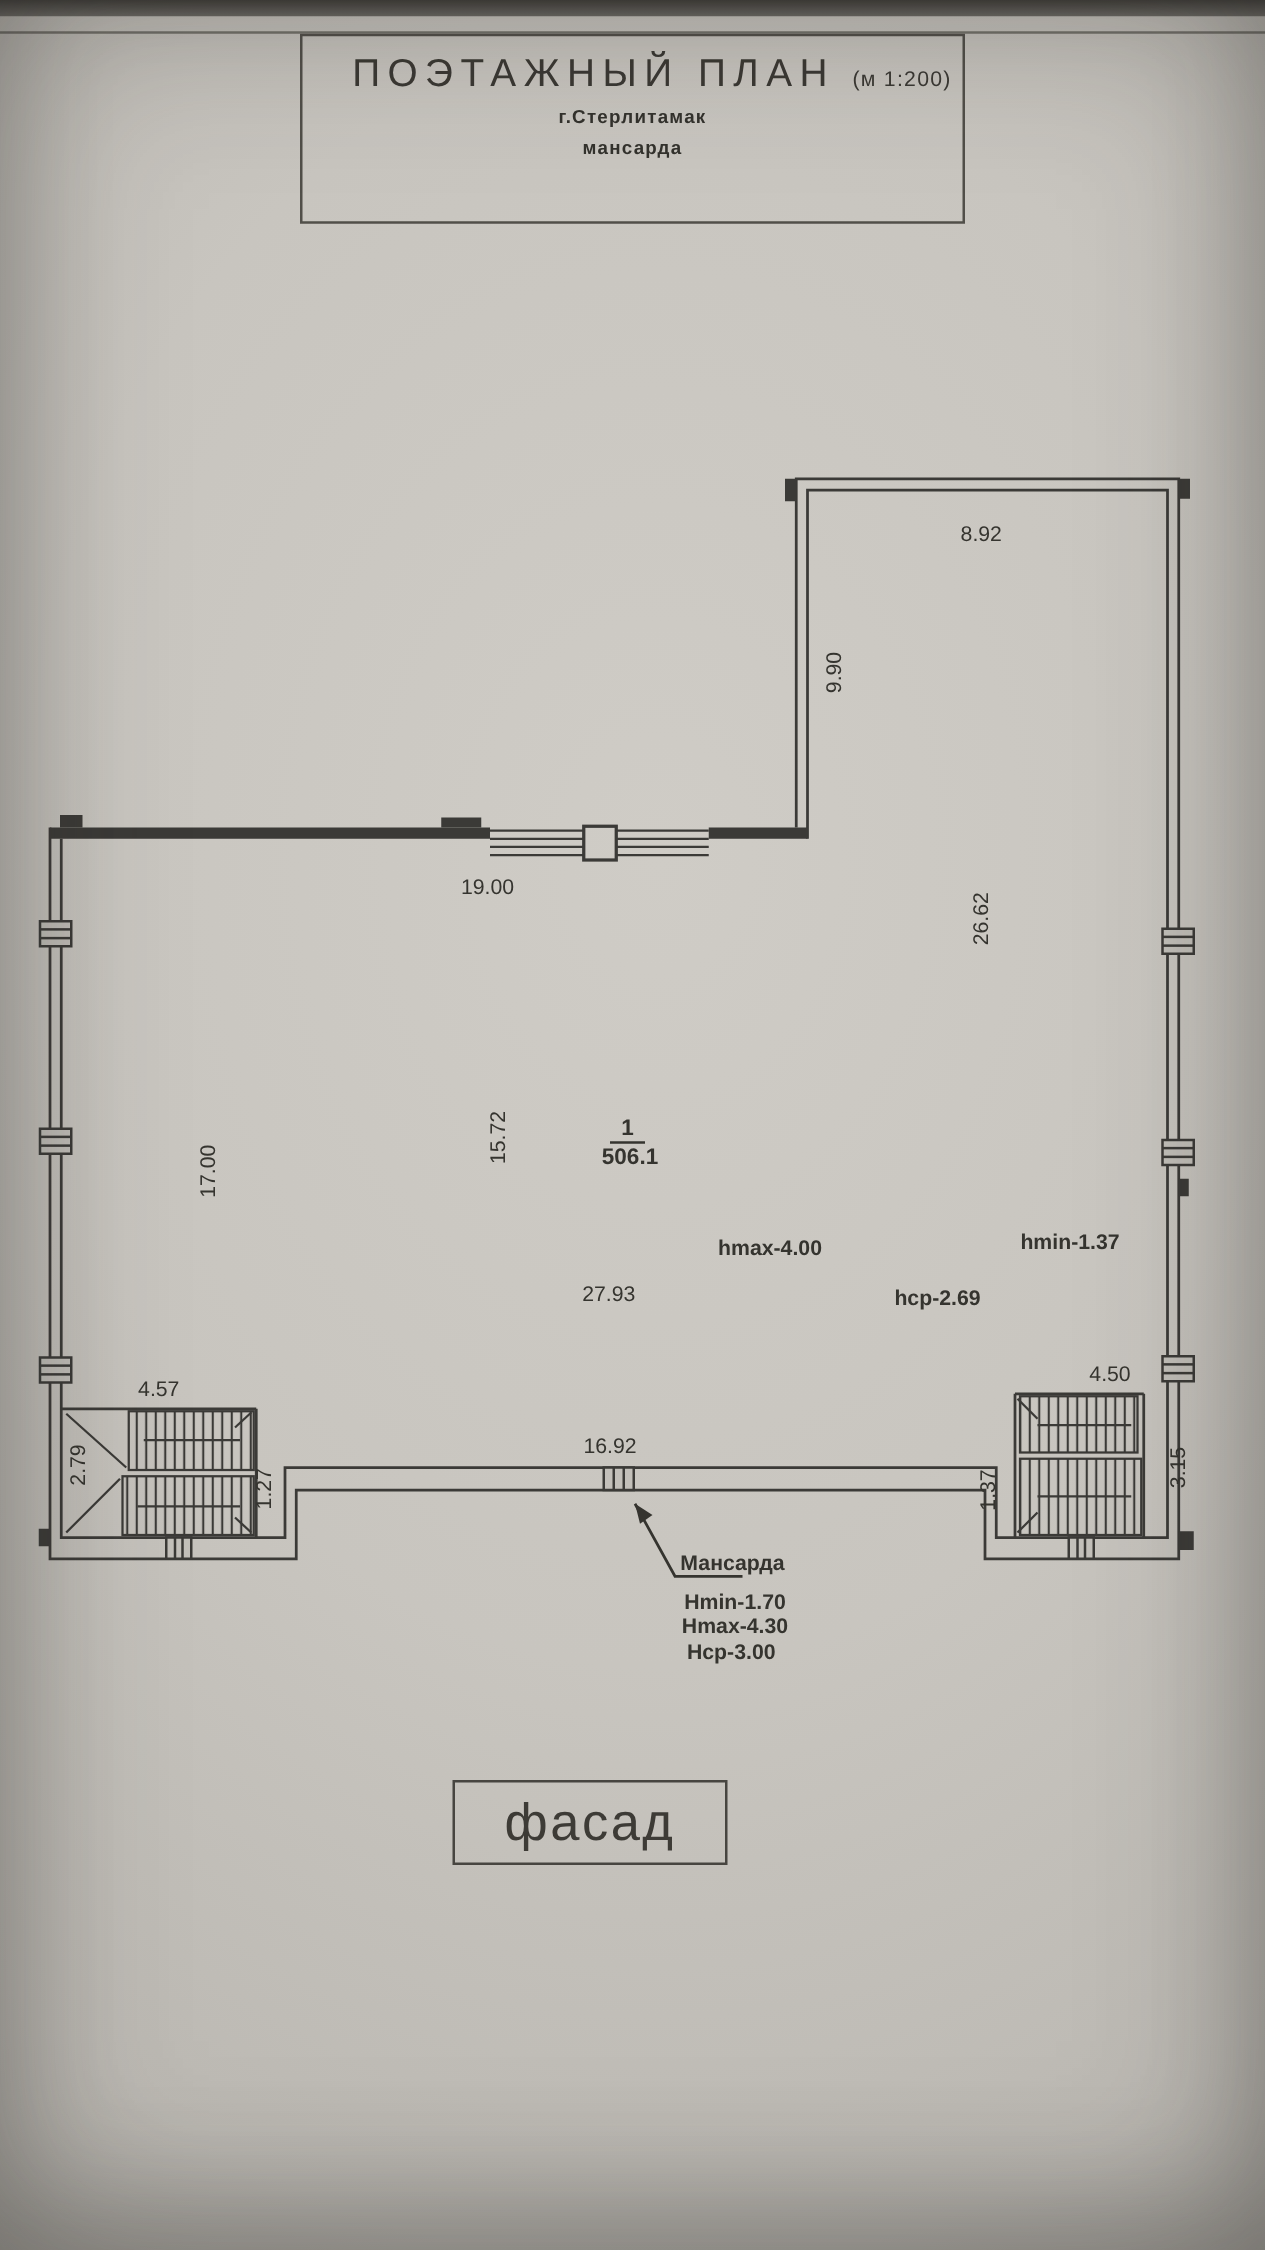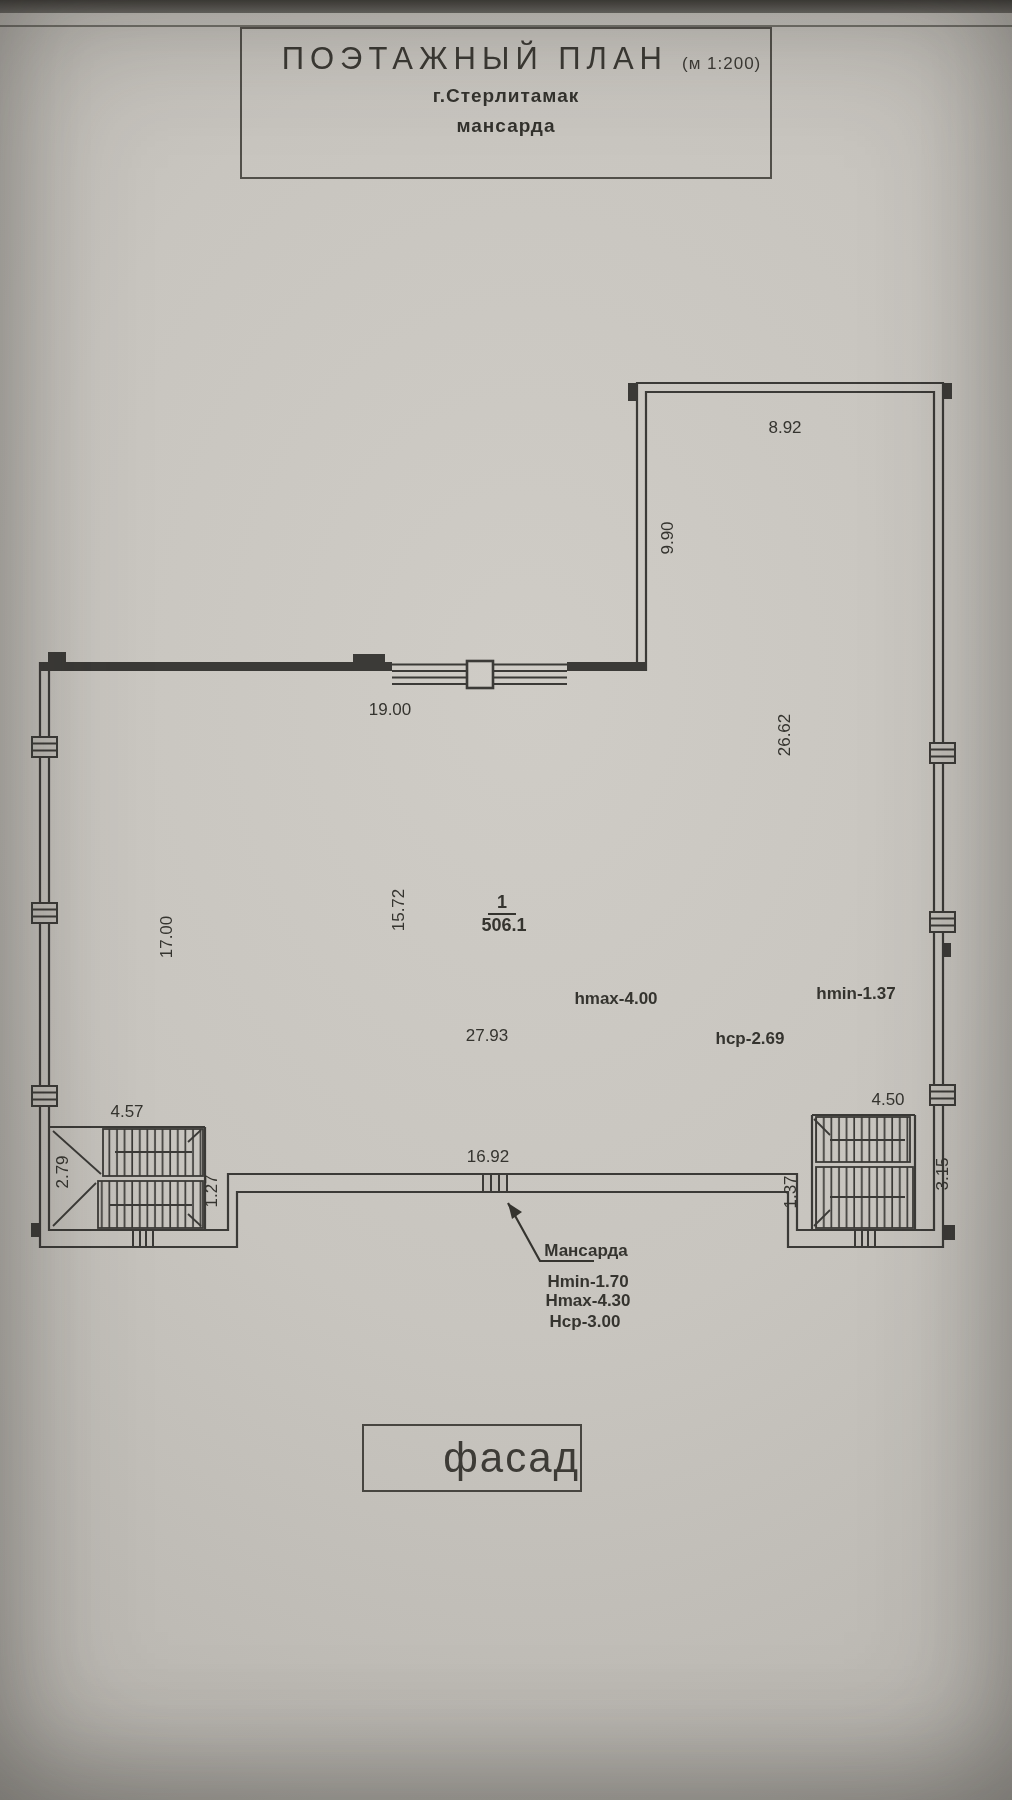--- a/index.html
+++ b/index.html
@@ -14,30 +14,30 @@
   .top-strip{position:absolute;left:0;top:0;width:100%;height:13px;
     background:linear-gradient(#3f3d39,#6b6964);}
   .top-rule{position:absolute;left:0;top:25px;width:100%;height:2px;background:#57554f;opacity:.75;}
 
   .title-box{
     position:absolute;left:240px;top:27px;width:528px;height:148px;
     border:2px solid #514f49;color:#33322d;text-align:center;
   }
   .title-main{margin-top:12px;font-size:31px;letter-spacing:6px;color:#3a3833;margin-left:31px;}
   .title-scale{font-size:17px;letter-spacing:1px;margin-left:14px;}
-  .title-line{font-size:19px;font-weight:700;margin-top:8px;letter-spacing:1px;}
+  .title-line{font-size:15px;font-weight:700;margin-top:8px;letter-spacing:1px;}
 
   svg text{fill:#35342f;font-family:"Liberation Sans",sans-serif;}
   .dim{font-size:17px;}
   .dimb{font-size:17px;font-weight:700;}
   .roomnum{font-size:18px;font-weight:700;}
 
   .facade-box{
     position:absolute;left:362px;top:1424px;width:216px;height:64px;
-    border:2px solid #474540;display:flex;align-items:center;justify-content:flex-end;
+    border:2px solid #474540;display:flex;align-items:center;justify-content:center;
     font-size:42px;color:#3d3b36;letter-spacing:2px;
   }
 </style>
 </head>
 <body>
 
 <div class="photo">
   <div class="top-strip"></div>
   <div class="top-rule"></div>
 

